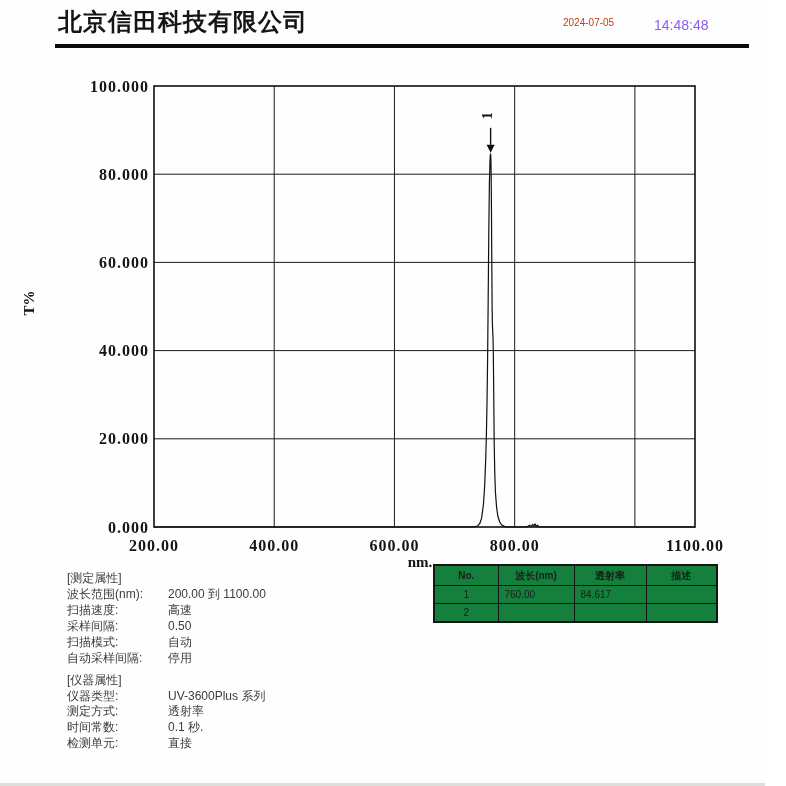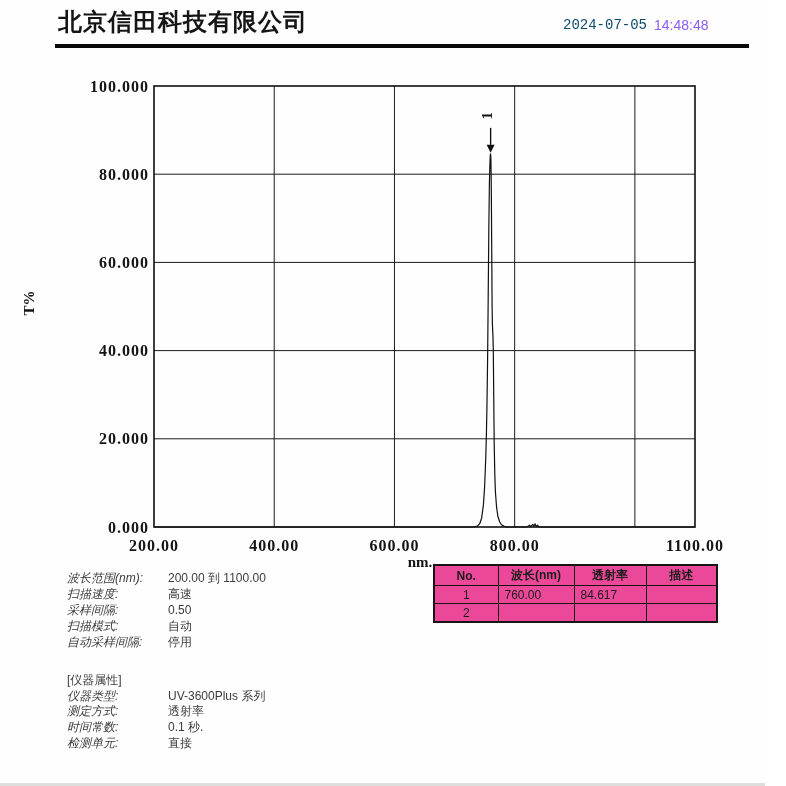--- a/index.html
+++ b/index.html
@@ -5,43 +5,43 @@
   html,body{margin:0;padding:0;background:#ffffff;}
   .page{
     position:relative;width:765px;height:786px;background:#fefefe;
     overflow:hidden;font-family:"Liberation Sans","DejaVu Sans",sans-serif;color:#111;
   }
   
   .company{
     position:absolute;left:58px;top:6px;font-family:"Liberation Serif","DejaVu Serif",serif;
     font-weight:bold;font-size:24px;letter-spacing:1px;color:#151515;white-space:nowrap;
   }
-  .report-date{position:absolute;left:563px;top:17px;font-size:14px;color:#0c4a6e;font-family:Liberation Mono, monospace;}
+  .report-date{position:absolute;left:563px;top:17px;font-size:10px;color:#c2410c;}
   .report-time{position:absolute;left:654px;top:17px;font-size:14px;color:#8b5cf6;}
   .header-rule{position:absolute;left:55px;top:44px;width:694px;height:4px;background:#0a0a0a;}
   
   .chart-svg{position:absolute;left:0;top:0;}
   .tick{font-family:"Liberation Serif","DejaVu Serif",serif;font-weight:bold;font-size:16px;
         letter-spacing:1px;fill:#141414;}
   .axis-title{font-family:"Liberation Serif","DejaVu Serif",serif;font-weight:bold;font-size:15px;fill:#141414;}
   .peak-label{font-family:"Liberation Serif","DejaVu Serif",serif;font-weight:bold;font-size:14px;fill:#101010;}
   
   .peak-table{
     position:absolute;left:433px;top:564px;border-collapse:collapse;
-    font-size:12px;color:#1c1c1c;background:#ec4899;
+    font-size:10px;color:#1c1c1c;background:#15803d;
   }
   .peak-table td{border:1px solid #151515;height:17px;padding:0 6px;white-space:nowrap;}
   .peak-table tr.hdr td{font-weight:bold;text-align:center;height:19px;}
   .peak-table{border:2px solid #151515;}
   .peak-table td.c{text-align:center;}
   .peak-table td.r{padding-right:8px;}
   
   .props{position:absolute;left:67px;font-size:12px;color:#3c3c3c;white-space:nowrap;}
   .props .prow{display:block;}
-  .props .plabel{display:inline-block;width:101px;font-style:italic;}
+  .props .plabel{display:inline-block;width:101px;}
   .props .ptitle{display:block;}
   #measure-props{top:570px;line-height:16px;}
   #instrument-props{top:673px;line-height:15.7px;}
   .bottom-edge{position:absolute;left:0px;top:783px;width:786px;height:3px;background:#dededc;}
 </style>
 </head>
 <body>
 
 <div class="page">
   <div class="company">北京信田科技有限公司</div>
@@ -103,20 +103,21 @@
         <tr>
           <td class="c">2</td>
           <td class="r"></td>
           <td class="r"></td>
           <td class="r"></td>
         </tr>
       </tbody>
     </table>
 
   <div class="props" id="measure-props">
+      <span class="ptitle">[测定属性]</span>
       <span class="prow"><span class="plabel">波长范围(nm):</span><span>200.00 到 1100.00</span></span>
       <span class="prow"><span class="plabel">扫描速度:</span><span>高速</span></span>
       <span class="prow"><span class="plabel">采样间隔:</span><span>0.50</span></span>
       <span class="prow"><span class="plabel">扫描模式:</span><span>自动</span></span>
       <span class="prow"><span class="plabel">自动采样间隔:</span><span>停用</span></span>
     </div>
   <div class="props" id="instrument-props">
       <span class="ptitle">[仪器属性]</span>
       <span class="prow"><span class="plabel">仪器类型:</span><span>UV-3600Plus 系列</span></span>
       <span class="prow"><span class="plabel">测定方式:</span><span>透射率</span></span>

